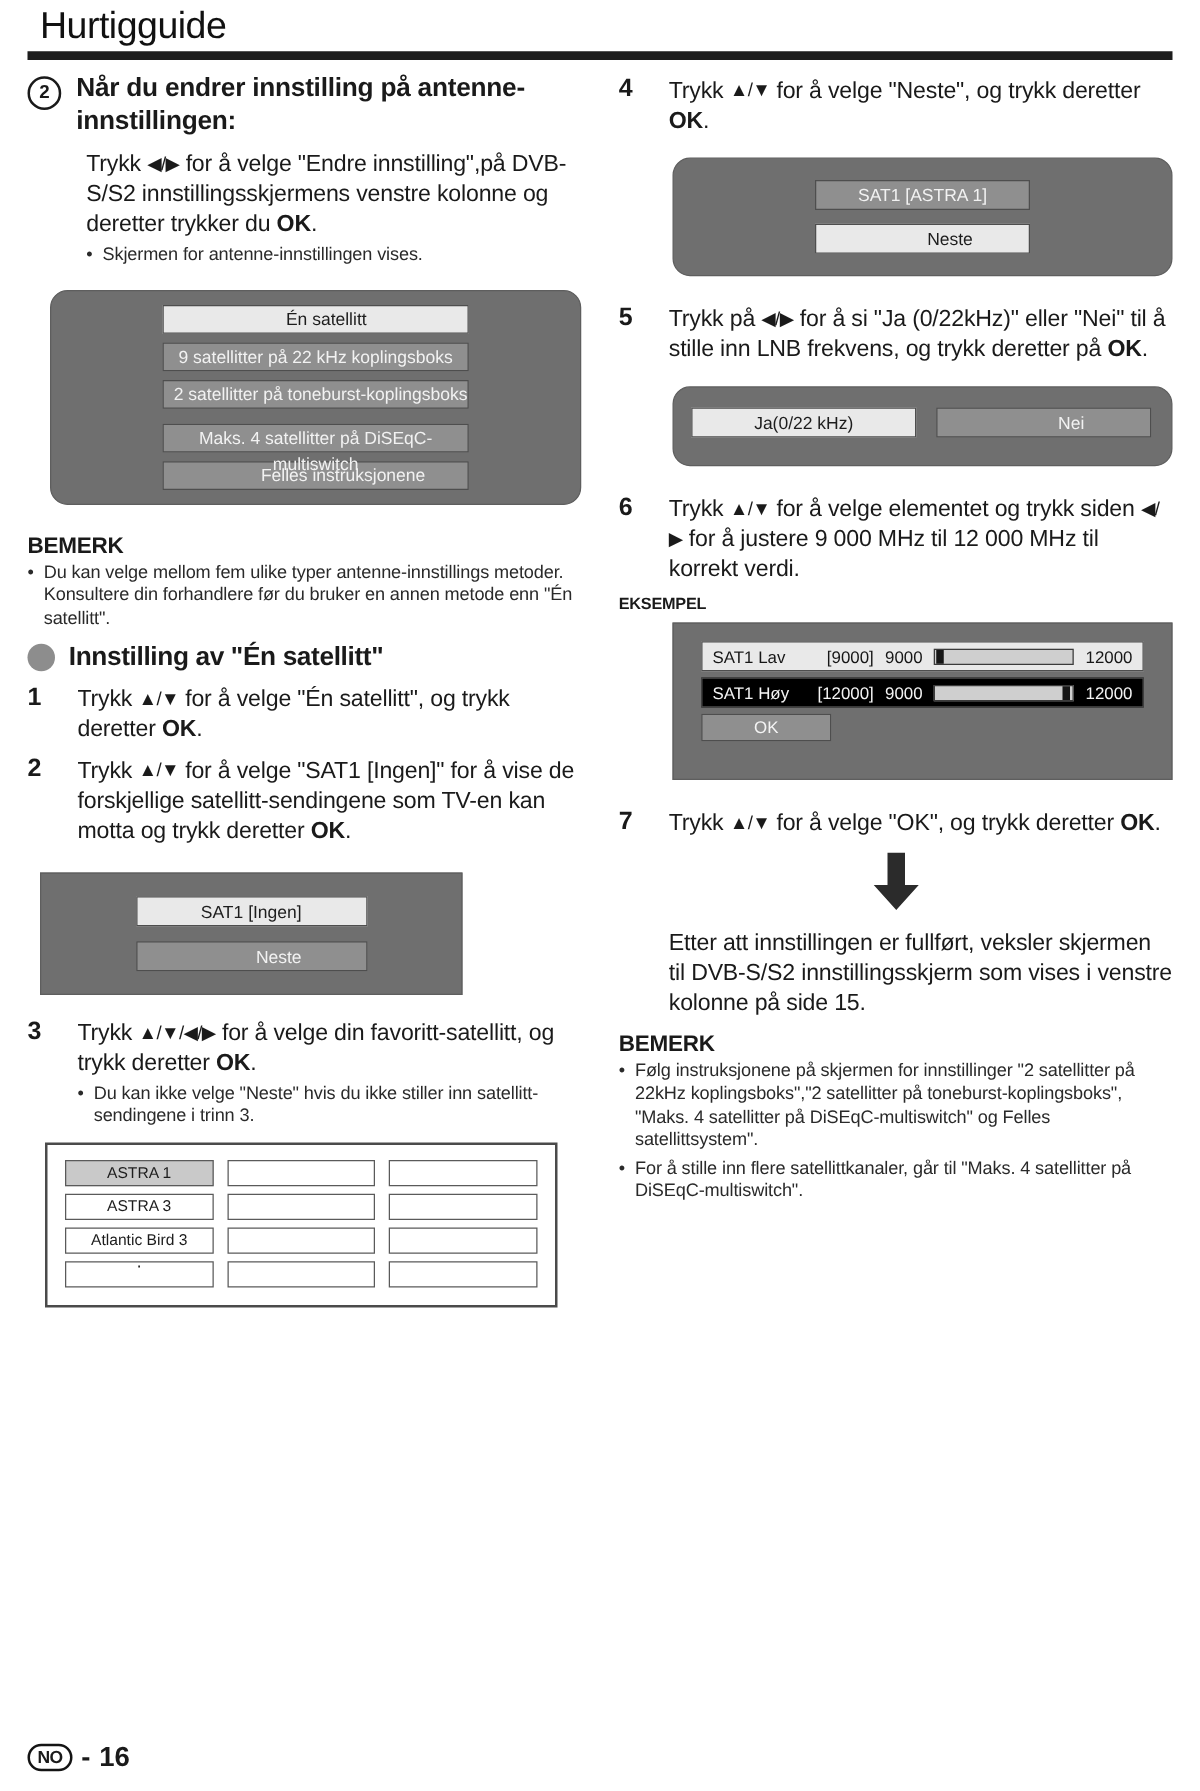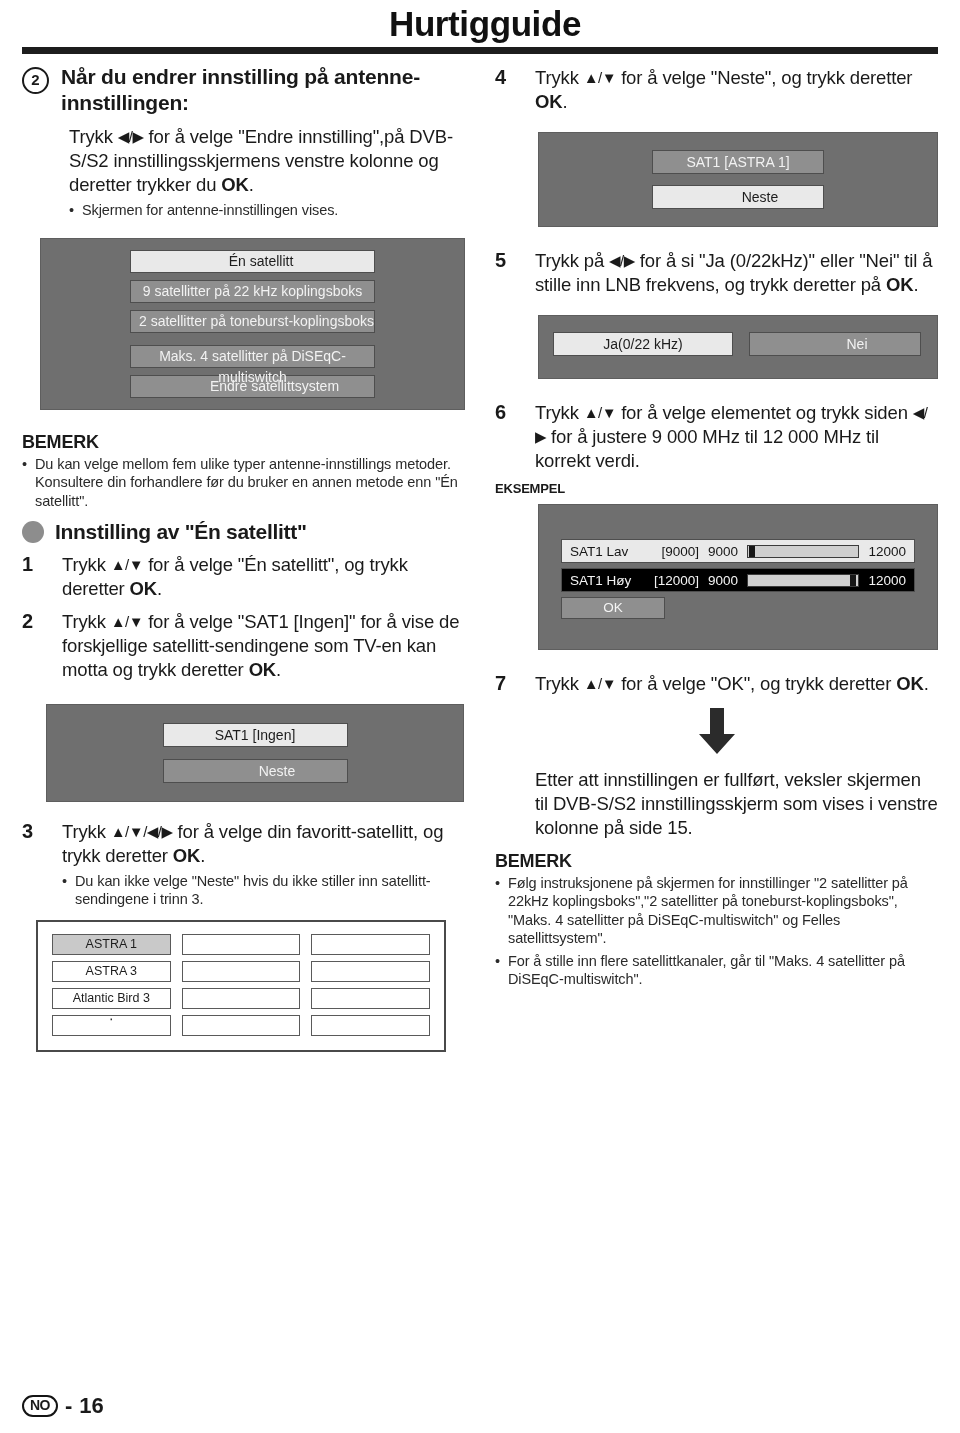--- a/index.html
+++ b/index.html
@@ -17,26 +17,25 @@
   }
   .page {
     position: relative;
     width: 960px;
     height: 1433px;
     box-sizing: border-box;
     padding: 0 22px;
   }
   
   .page-title {
-    font-size: 35px;
-    font-weight: bold;
+    font-size: 30px;
+    font-weight: normal;
     letter-spacing: -0.4px;
     margin: 4px 0 3px 10px;
     color: #111;
-    text-align: center;
   }
   .title-rule {
     height: 7px;
     background: #1d1d1d;
     margin: 0 0 10px 0;
   }
   
   .cols {
     display: flex;
     gap: 30px;
@@ -245,21 +244,21 @@
     border-radius: 12px;
     font-size: 14px;
     font-weight: bold;
     padding: 0px 6px 1px 6px;
     line-height: 17px;
     letter-spacing: -0.5px;
   }
   .mt4 { margin-top: 4px; }
   .mt8 { margin-top: 8px; }
   .mt10 { margin-top: 10px; }
-  .mt18 { margin-top: 18px; }
+  .mt18 { margin-top: 18px; border-radius: 14px; }
   .mt22 { margin-top: 22px; }
 </style>
 </head>
 <body>
 
 <div class="page">
 
   <h1 class="page-title">Hurtigguide</h1>
   <div class="title-rule"></div>
 
@@ -279,21 +278,21 @@
       <div class="bullet-line indent mt4">
         <span class="dot">•</span>
         <span>Skjermen for antenne-innstillingen vises.</span>
       </div>
 
       <div class="screen mt18" style="margin-left:18px;width:425px;">
         <div class="scr-btn sel" style="width:245px;padding-left:17px;">Én satellitt</div>
         <div class="scr-btn unsel" style="width:245px;">9 satellitter på 22 kHz koplingsboks</div>
         <div class="scr-btn unsel" style="width:245px;text-align:right;">2 satellitter på toneburst-koplingsboks</div>
         <div class="scr-btn unsel" style="width:245px;margin-top:12px;">Maks. 4 satellitter på DiSEqC-multiswitch</div>
-        <div class="scr-btn unsel" style="width:245px;">Endre satellittsystem</div>
+        <div class="scr-btn unsel" style="width:245px;">Felles instruksjonene</div>
       </div>
 
       <div class="note-h mt22">BEMERK</div>
       <div class="bullet-line">
         <span class="dot">•</span>
         <span>Du kan velge mellom fem ulike typer antenne-innstillings metoder. Konsultere din forhandlere før du bruker en annen metode enn "Én satellitt".</span>
       </div>
 
       <div class="sec-head">
         <span class="sec-dot"></span>
@@ -307,21 +306,21 @@
         </div>
       </div>
 
       <div class="step-row">
         <div class="step-n">2</div>
         <div class="step-body body-txt">
           <span>Trykk </span><span class="arw">▲/▼</span><span> for å velge "SAT1 [Ingen]" for å vise de forskjellige satellitt-sendingene som TV-en kan motta og trykk deretter </span><b class="k">OK</b><span>.</span>
         </div>
       </div>
 
-      <div class="screen mt22" style="margin-left:24px;width:418px;padding:18px 0;">
+      <div class="screen mt22" style="margin-left:10px;width:338px;padding:18px 0;">
         <div class="scr-btn sel" style="width:185px;height:24px;line-height:22px;">SAT1 [Ingen]</div>
         <div class="scr-btn unsel" style="width:185px;height:24px;line-height:22px;margin-top:12px;">Neste</div>
       </div>
 
       <div class="step-row mt18">
         <div class="step-n">3</div>
         <div class="step-body">
           <div class="body-txt">
             <span>Trykk </span><span class="arw">▲/▼/◀/▶</span><span> for å velge din favoritt-satellitt, og trykk deretter </span><b class="k">OK</b><span>.</span>
           </div>
@@ -387,21 +386,21 @@
       <div class="step-row mt22">
         <div class="step-n">6</div>
         <div class="step-body body-txt">
           <span>Trykk </span><span class="arw">▲/▼</span><span> for å velge elementet og trykk siden </span><span class="arw">◀/▶</span><span> for å justere 9 000 MHz til 12 000 MHz til korrekt verdi.</span>
         </div>
       </div>
 
       <div class="note-h mt8" style="font-size:13px;">EKSEMPEL</div>
 
       <div class="screen mt8" style="margin-left:43px;width:400px;padding:14px 0 30px 0;">
-        <div style="padding:0 22px;margin-top:20px;">
+        <div style="padding:0 22px;">
 
           <div class="slider-row sel">
             <span class="sl-label">SAT1 Lav</span>
             <span class="sl-cur">[9000]</span>
             <span class="sl-min">9000</span>
             <span class="sl-track">
               <span class="sl-thumb" style="left:1%;"></span>
             </span>
             <span class="sl-max">12000</span>
           </div>

